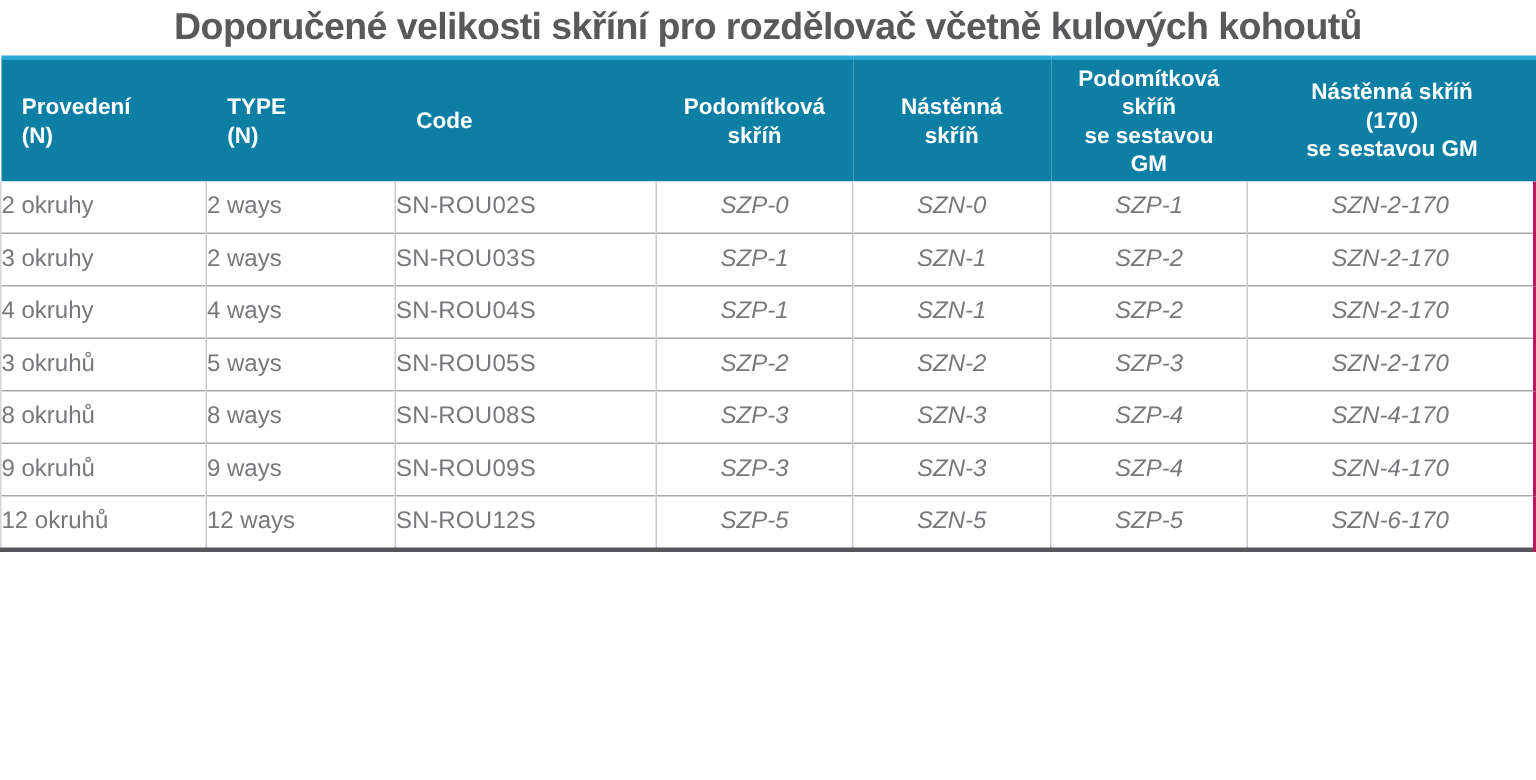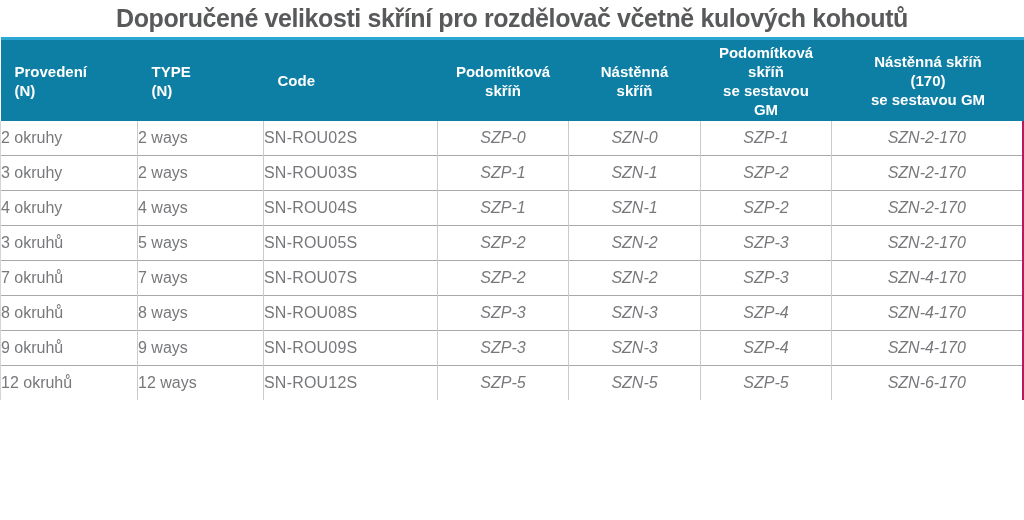--- a/index.html
+++ b/index.html
@@ -145,29 +145,20 @@
       <td class="cell-left">3 okruhů</td>
       <td class="cell-left">5 ways</td>
       <td class="cell-code">SN-ROU05S</td>
       <td class="cell-center">SZP-2</td>
       <td class="cell-center">SZN-2</td>
       <td class="cell-center">SZP-3</td>
       <td class="cell-center">SZN-2-170</td>
     </tr>
 
 
-    <tr>
-      <td class="cell-left">7 okruhů</td>
-      <td class="cell-left">7 ways</td>
-      <td class="cell-code">SN-ROU07S</td>
-      <td class="cell-center">SZP-2</td>
-      <td class="cell-center">SZN-2</td>
-      <td class="cell-center">SZP-3</td>
-      <td class="cell-center">SZN-4-170</td>
-    </tr>
 
     <tr>
       <td class="cell-left">8 okruhů</td>
       <td class="cell-left">8 ways</td>
       <td class="cell-code">SN-ROU08S</td>
       <td class="cell-center">SZP-3</td>
       <td class="cell-center">SZN-3</td>
       <td class="cell-center">SZP-4</td>
       <td class="cell-center">SZN-4-170</td>
     </tr>

